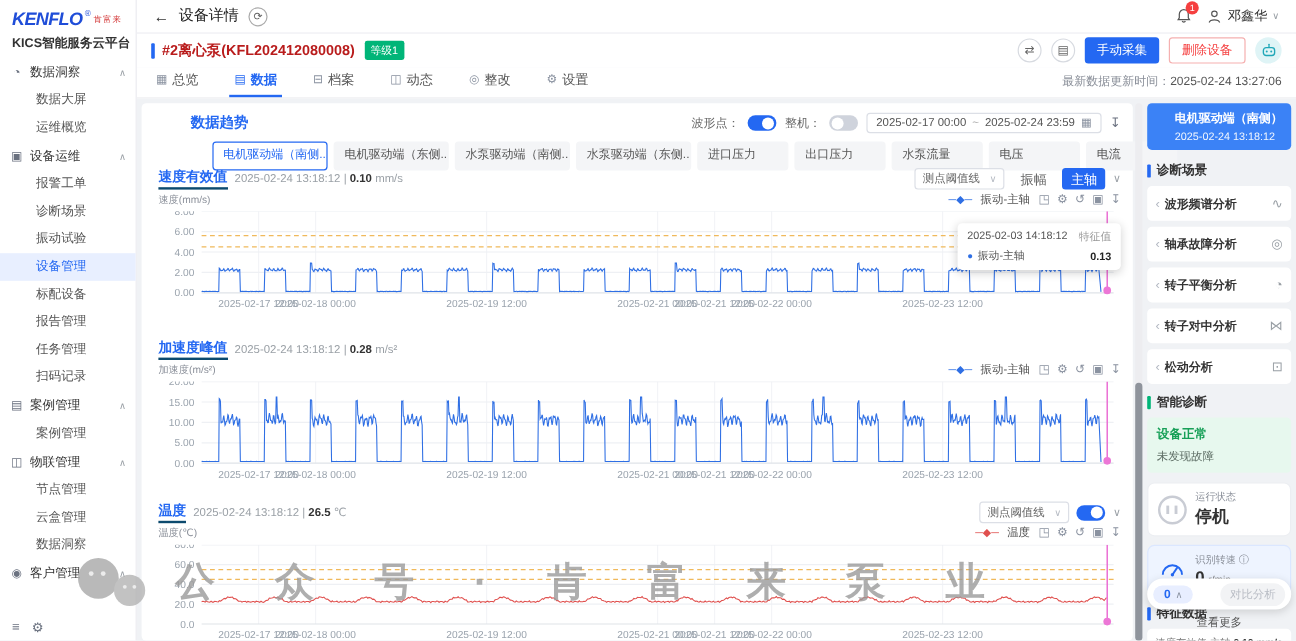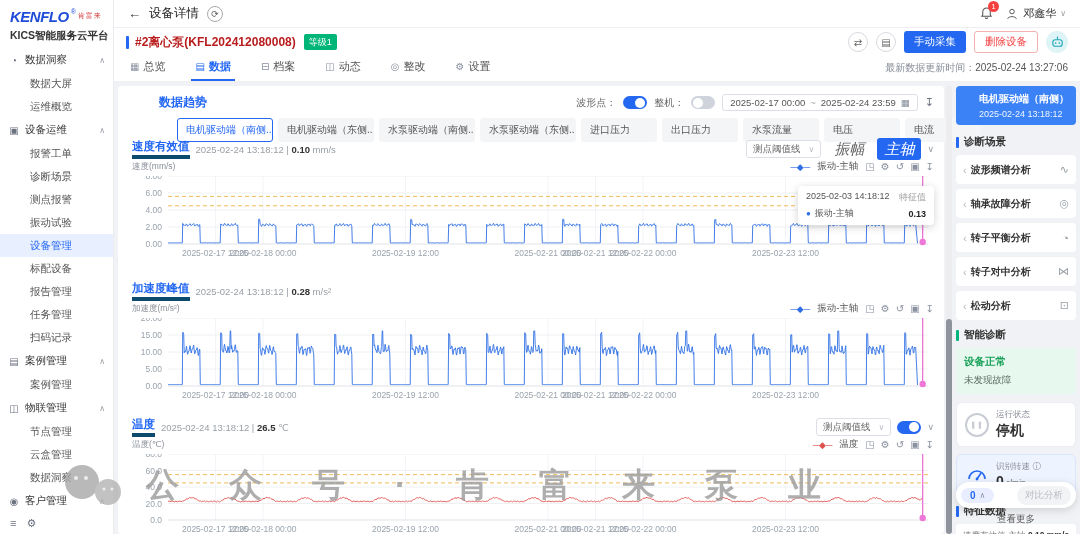--- a/index.html
+++ b/index.html
@@ -71,27 +71,27 @@
   .sensors{position:absolute;left:14px;right:10px;top:32px;height:25px;display:flex;gap:5px;margin-left:45px;}
   .sensor{height:24px;line-height:22px;padding:0 8px;background:#f4f5f7;border:1px solid #f4f5f7;border-radius:3px;font-size:10px;color:#555;white-space:nowrap;overflow:hidden;cursor:pointer;}
   .sensor.w-lg{width:96px;flex:0 0 auto;}
   .sensor.w-sm{width:76px;flex:0 0 auto;}
   .sensor.active{background:#fff;border-color:#2468f2;color:#2468f2;}
 
   
   .chart{position:absolute;left:0;right:0;height:142px;}
   .ch-head{position:absolute;left:14px;right:10px;top:0;height:18px;display:flex;align-items:center;gap:6px;}
   .ch-title{color:#2468f2;font-weight:bold;font-size:11.5px;border-bottom:2px solid transparent;}
-  .ch-title.u{border-bottom:4px solid #0c4a6e;padding-bottom:1px;}
+  .ch-title.u{border-bottom:2px solid #0c4a6e;padding-bottom:1px;}
   .ch-meta{font-size:9.5px;color:#9aa0a6;}
   .ch-meta b{color:#333;}
   .ch-right{margin-left:auto;display:flex;align-items:center;gap:6px;}
   .mini-select{display:flex;align-items:center;gap:8px;border:1px solid #dcdfe6;border-radius:3px;padding:1.5px 6px;font-size:9.5px;color:#666;cursor:pointer;background:#fff;}
   .mini-select .sa{color:#b7bcc4;font-size:8px;}
-  .chip{font-size:15px;padding:1.5px 7px;border-radius:3px;color:#666;cursor:pointer;font-style:italic;}
+  .chip{font-size:11px;padding:1.5px 7px;border-radius:3px;color:#666;cursor:pointer;}
   .chip.blue{background:#2468f2;color:#fff;}
   .collapse{color:#9aa0a6;font-size:9px;cursor:pointer;}
   .legend-row{position:absolute;left:14px;right:10px;top:19px;height:15px;display:flex;align-items:center;gap:22px;}
   .ylabel{font-size:8.5px;color:#8a8f99;}
   .legend{margin-left:auto;display:flex;align-items:center;gap:7px;}
   .lg-marker{font-size:9px;}
   .lg-name{font-size:9.5px;color:#555;}
   .ch-icons{display:flex;gap:6px;color:#8a92a0;font-size:10px;}
   .ch-icons span{cursor:pointer;}
   .ch-svg{position:absolute;left:6px;top:36px;}
@@ -167,21 +167,20 @@
       </div>
       <div class="si">数据大屏</div>
       <div class="si">运维概览</div>
       <div class="sg">
         <span class="gi">▣</span>
         <span>设备运维</span>
         <span class="caret">∧</span>
       </div>
       <div class="si">报警工单</div>
       <div class="si">诊断场景</div>
-      <div class="si">测点报警</div>
       <div class="si">振动试验</div>
       <div class="si active">设备管理</div>
       <div class="si">标配设备</div>
       <div class="si">报告管理</div>
       <div class="si">任务管理</div>
       <div class="si">扫码记录</div>
       <div class="sg">
         <span class="gi">▤</span>
         <span>案例管理</span>
         <span class="caret">∧</span>

